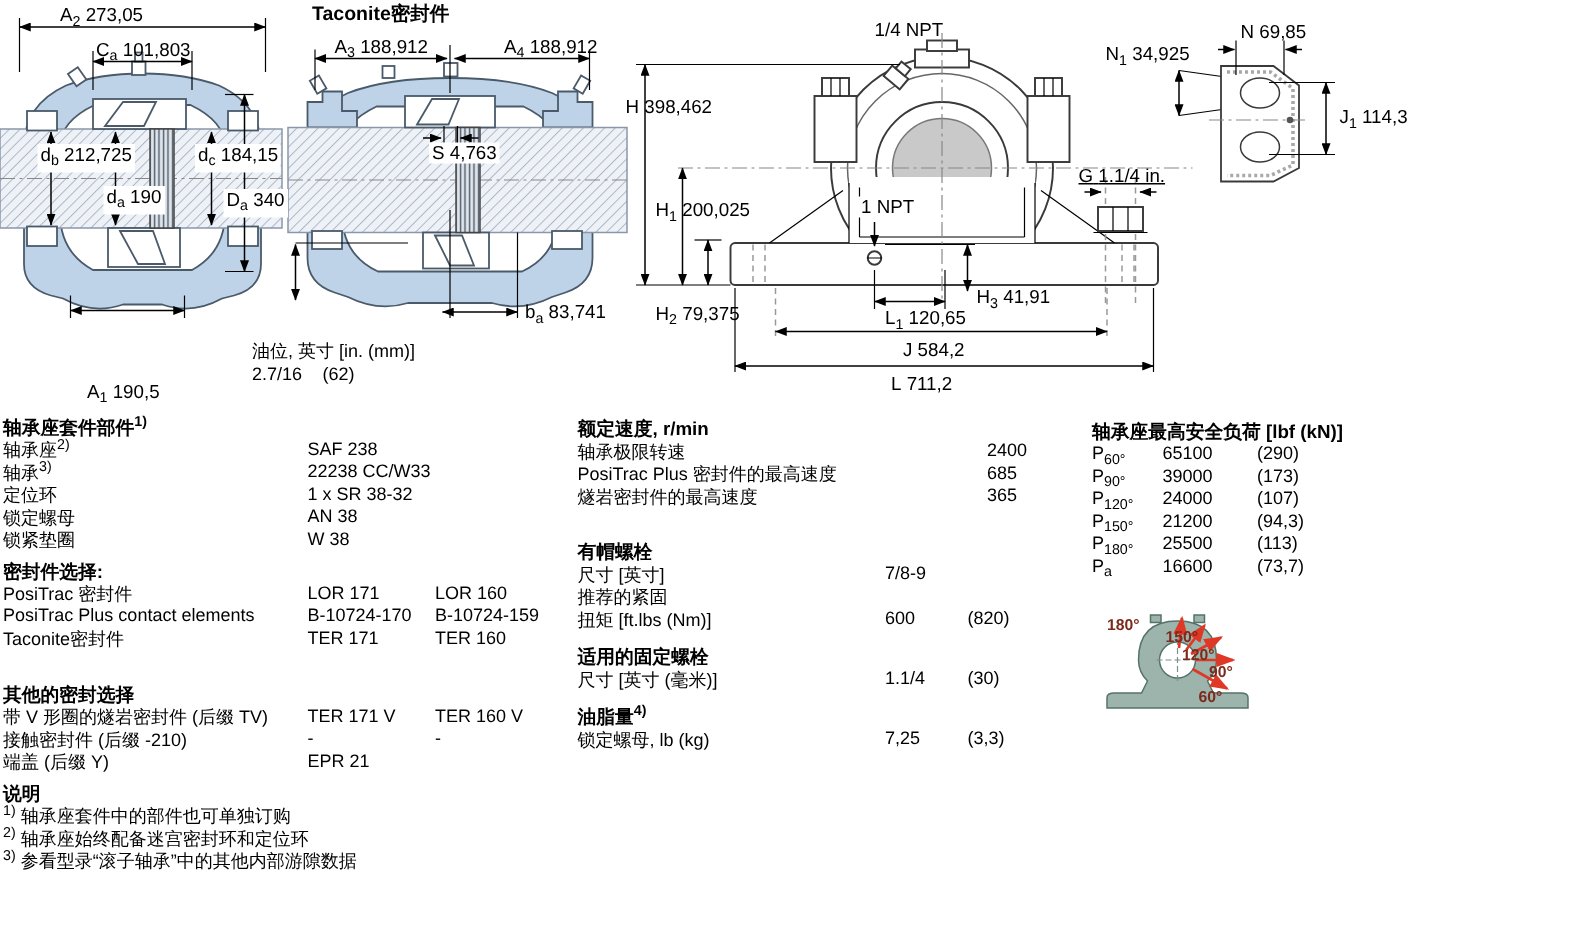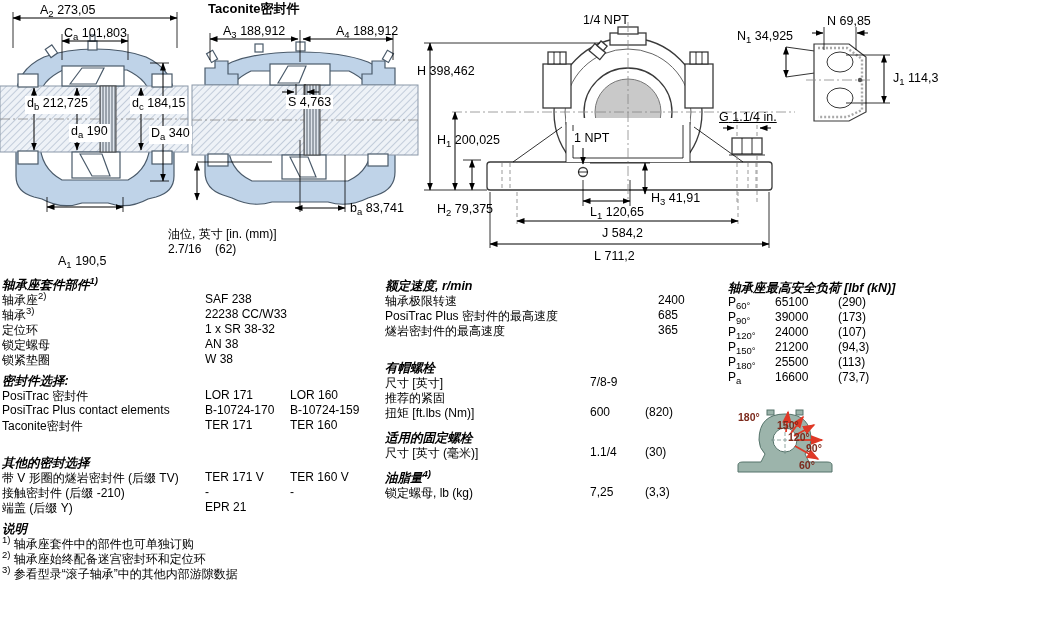--- a/index.html
+++ b/index.html
@@ -6,21 +6,21 @@
   body{font-family:"Liberation Sans","DejaVu Sans",sans-serif;}
   .page{position:relative;width:1050px;height:620px;background:#fff;overflow:hidden;color:#000;}
   svg{position:absolute;left:0;top:0;}
   .dim{position:absolute;font-size:12.5px;line-height:14px;white-space:nowrap;}
   .wbg{background:#fff;padding:0 2px;}
   .sb{font-size:9.5px;vertical-align:-3px;}
   sup{font-size:9.5px;line-height:8px;}
   .ttl{position:absolute;font-size:13px;font-weight:bold;white-space:nowrap;}
   .tsec{position:absolute;font-size:12px;}
   .row{position:relative;height:15px;white-space:nowrap;}
-  .hdr{font-weight:bold;font-size:12.5px;font-style:italic;}
+  .hdr{font-weight:bold;font-size:12.5px;}
   .c2,.c3,.c2w{position:absolute;top:0;}
   .left-t .c2{left:203px}.left-t .c3{left:288px}
   .mid-t .c2{left:205px}.mid-t .c3{left:260px}.mid-t .c2w{left:273px}
   .loads-t .c2{left:47px}.loads-t .c3{left:110px}
   .ang{position:absolute;font-size:10.5px;font-weight:bold;color:#7c2a1c;white-space:nowrap;}
   .oil{position:absolute;font-size:12px;}
   .oil .v2{position:absolute;left:47px;top:0;}
 </style>
 </head>
 <body>

